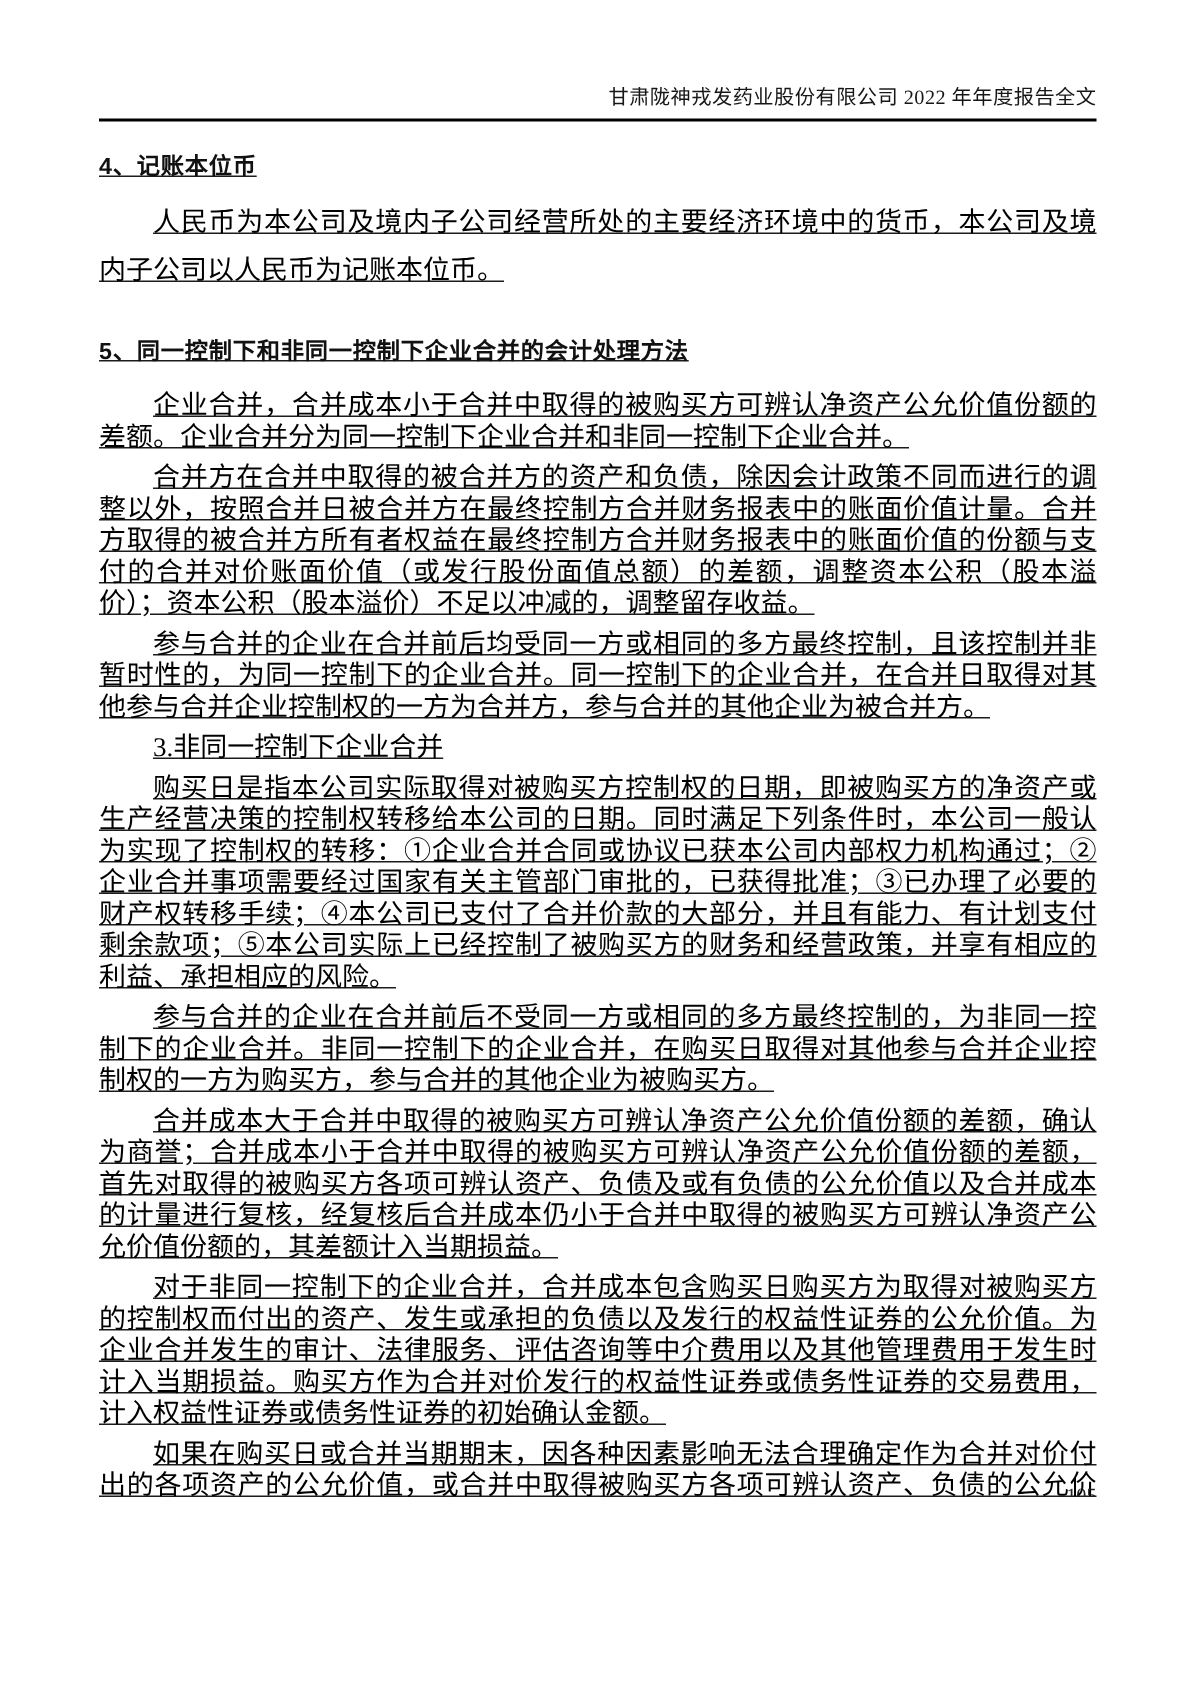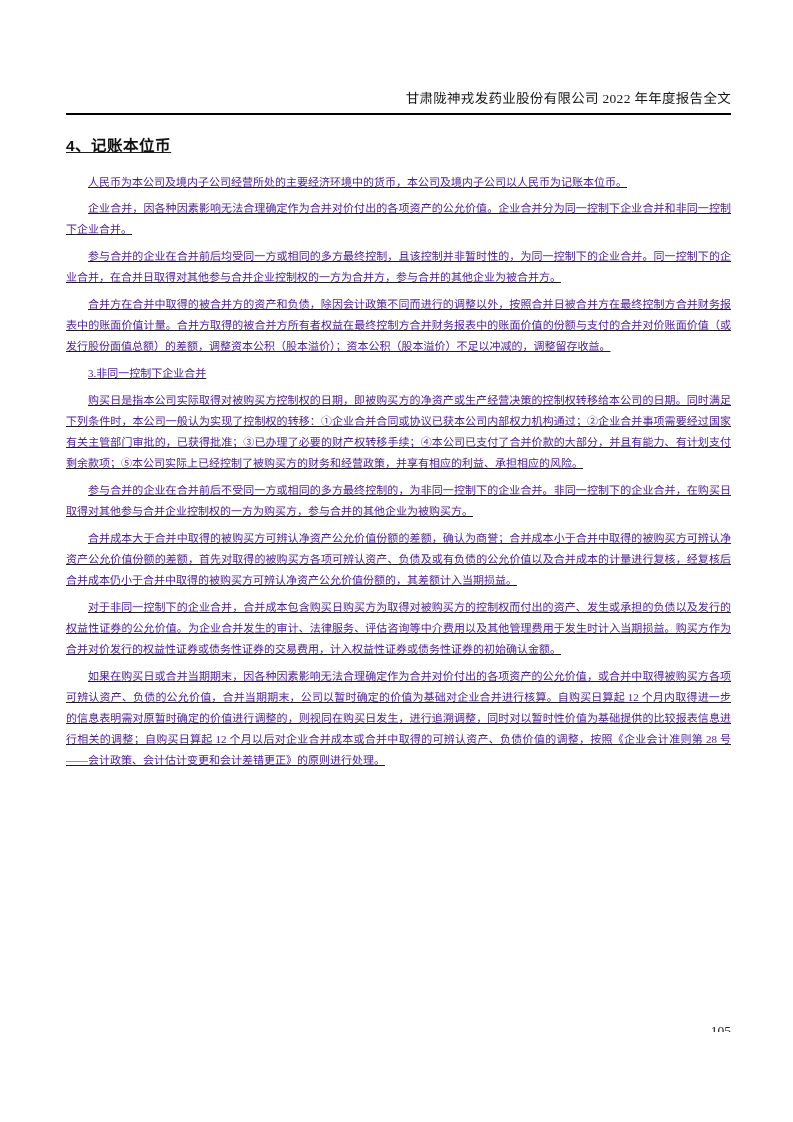--- a/index.html
+++ b/index.html
@@ -10,21 +10,20 @@
   }
   .page {
     position: relative;
     width: 793px;
     height: 998px;
     background: #ffffff;
     color: #1c1c1c;
     font-family: "Liberation Serif", "DejaVu Serif", serif;
     overflow: hidden;
     box-sizing: border-box;
-    margin-top: 34px;
   }
   .doc-header {
     margin: 0 62px 0 66px;
     padding-top: 57px;
     padding-bottom: 7px;
     border-bottom: 2px solid #000000;
     text-align: right;
     font-size: 13.5px;
     line-height: 15px;
     color: #161616;
@@ -40,25 +39,25 @@
     font-size: 15.5px;
     line-height: 1.25;
     color: #111111;
     margin: 0;
     letter-spacing: 0.5px;
   }
   .heading-4 { margin-top: 21px; }
   .heading-5 { margin-top: 29px; margin-bottom: 15px; }
   .para {
     margin: 0 0 6px 0;
-    font-size: 11px;
+    font-size: 18px;
     line-height: 21px;
     text-align: justify;
     text-indent: 2em;
-    color: #4c1d95;
+    color: #000000;
   }
   .para-wide {
     margin-top: 11px;
     margin-bottom: 0;
     line-height: 32px;
   }
   .page-number {
     position: absolute;
     right: 62px;
     top: 989px;
@@ -74,24 +73,25 @@
   <div class="doc-header">
     <span class="header-title">甘肃陇神戎发药业股份有限公司 2022 年年度报告全文</span>
   </div>
 
   <div class="content">
 
     <h2 class="sec-heading heading-4">4、记账本位币</h2>
 
     <p class="para para-wide">人民币为本公司及境内子公司经营所处的主要经济环境中的货币，本公司及境内子公司以人民币为记账本位币。</p>
 
+    <h2 class="sec-heading heading-5">5、同一控制下和非同一控制下企业合并的会计处理方法</h2>
 
-    <p class="para">企业合并，因各种因素影响无法合理确定作为合并对价付出的各项资产的公允价值。企业合并分为同一控制下企业合并和非同一控制下企业合并。</p>
+    <p class="para">企业合并，合并成本小于合并中取得的被购买方可辨认净资产公允价值份额的差额。企业合并分为同一控制下企业合并和非同一控制下企业合并。</p>
+    <p class="para">合并方在合并中取得的被合并方的资产和负债，除因会计政策不同而进行的调整以外，按照合并日被合并方在最终控制方合并财务报表中的账面价值计量。合并方取得的被合并方所有者权益在最终控制方合并财务报表中的账面价值的份额与支付的合并对价账面价值（或发行股份面值总额）的差额，调整资本公积（股本溢价）；资本公积（股本溢价）不足以冲减的，调整留存收益。</p>
     <p class="para">参与合并的企业在合并前后均受同一方或相同的多方最终控制，且该控制并非暂时性的，为同一控制下的企业合并。同一控制下的企业合并，在合并日取得对其他参与合并企业控制权的一方为合并方，参与合并的其他企业为被合并方。</p>
-    <p class="para">合并方在合并中取得的被合并方的资产和负债，除因会计政策不同而进行的调整以外，按照合并日被合并方在最终控制方合并财务报表中的账面价值计量。合并方取得的被合并方所有者权益在最终控制方合并财务报表中的账面价值的份额与支付的合并对价账面价值（或发行股份面值总额）的差额，调整资本公积（股本溢价）；资本公积（股本溢价）不足以冲减的，调整留存收益。</p>
     <p class="para">3.非同一控制下企业合并</p>
     <p class="para">购买日是指本公司实际取得对被购买方控制权的日期，即被购买方的净资产或生产经营决策的控制权转移给本公司的日期。同时满足下列条件时，本公司一般认为实现了控制权的转移：①企业合并合同或协议已获本公司内部权力机构通过；②企业合并事项需要经过国家有关主管部门审批的，已获得批准；③已办理了必要的财产权转移手续；④本公司已支付了合并价款的大部分，并且有能力、有计划支付剩余款项；⑤本公司实际上已经控制了被购买方的财务和经营政策，并享有相应的利益、承担相应的风险。</p>
     <p class="para">参与合并的企业在合并前后不受同一方或相同的多方最终控制的，为非同一控制下的企业合并。非同一控制下的企业合并，在购买日取得对其他参与合并企业控制权的一方为购买方，参与合并的其他企业为被购买方。</p>
     <p class="para">合并成本大于合并中取得的被购买方可辨认净资产公允价值份额的差额，确认为商誉；合并成本小于合并中取得的被购买方可辨认净资产公允价值份额的差额，首先对取得的被购买方各项可辨认资产、负债及或有负债的公允价值以及合并成本的计量进行复核，经复核后合并成本仍小于合并中取得的被购买方可辨认净资产公允价值份额的，其差额计入当期损益。</p>
     <p class="para">对于非同一控制下的企业合并，合并成本包含购买日购买方为取得对被购买方的控制权而付出的资产、发生或承担的负债以及发行的权益性证券的公允价值。为企业合并发生的审计、法律服务、评估咨询等中介费用以及其他管理费用于发生时计入当期损益。购买方作为合并对价发行的权益性证券或债务性证券的交易费用，计入权益性证券或债务性证券的初始确认金额。</p>
     <p class="para">如果在购买日或合并当期期末，因各种因素影响无法合理确定作为合并对价付出的各项资产的公允价值，或合并中取得被购买方各项可辨认资产、负债的公允价值，合并当期期末，公司以暂时确定的价值为基础对企业合并进行核算。自购买日算起 12 个月内取得进一步的信息表明需对原暂时确定的价值进行调整的，则视同在购买日发生，进行追溯调整，同时对以暂时性价值为基础提供的比较报表信息进行相关的调整；自购买日算起 12 个月以后对企业合并成本或合并中取得的可辨认资产、负债价值的调整，按照《企业会计准则第 28 号——会计政策、会计估计变更和会计差错更正》的原则进行处理。</p>
 
   </div>
 
   <div class="page-number">105</div>

